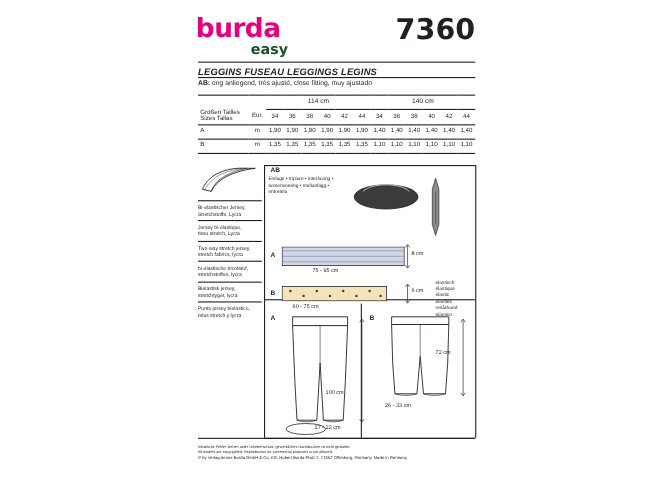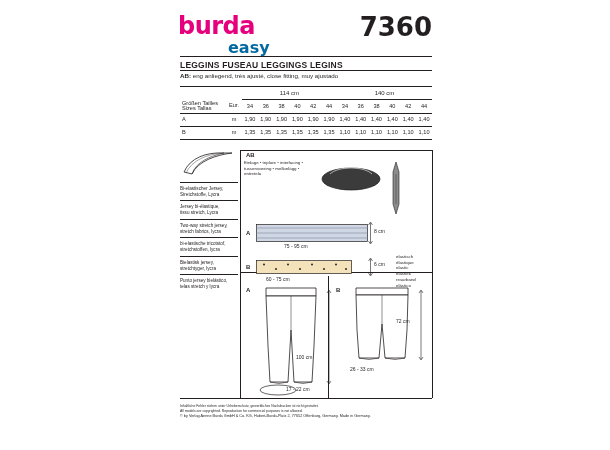--- a/index.html
+++ b/index.html
@@ -14,36 +14,36 @@
 
   
   .brand{
     position:absolute;left:178px;top:14px;
     font-family:"DejaVu Sans", sans-serif;
     font-size:24px;font-weight:bold;letter-spacing:-0.5px;
     color:#e6007e;line-height:1;
   }
   .brand-easy{
     position:absolute;left:228px;top:38px;
-    font-size:16px;font-weight:bold;color:#0369a1;
+    font-size:13px;font-weight:bold;color:#14532d;
     font-family:"DejaVu Sans", sans-serif;
   }
   .pattern-no{
     position:absolute;right:178px;top:14px;
     font-family:"DejaVu Sans", sans-serif;
     font-size:26px;font-weight:bold;color:#231f20;line-height:1;
   }
 
   
   .hr{position:absolute;background:#231f20;height:1px;}
   .vr{position:absolute;background:#231f20;width:1px;}
 
   .title-row{
     position:absolute;left:180px;top:60px;width:252px;
-    font-size:8.5px;font-weight:bold;letter-spacing:.2px;
+    font-size:8.5px;font-weight:bold;letter-spacing:.2px;font-style:italic;
   }
   .subtitle-row{
     position:absolute;left:180px;top:72px;width:252px;
     font-size:6.2px;
   }
   .subtitle-row b{font-weight:bold;}
 
   
   .table{
     position:absolute;left:180px;top:86px;width:252px;height:54px;

